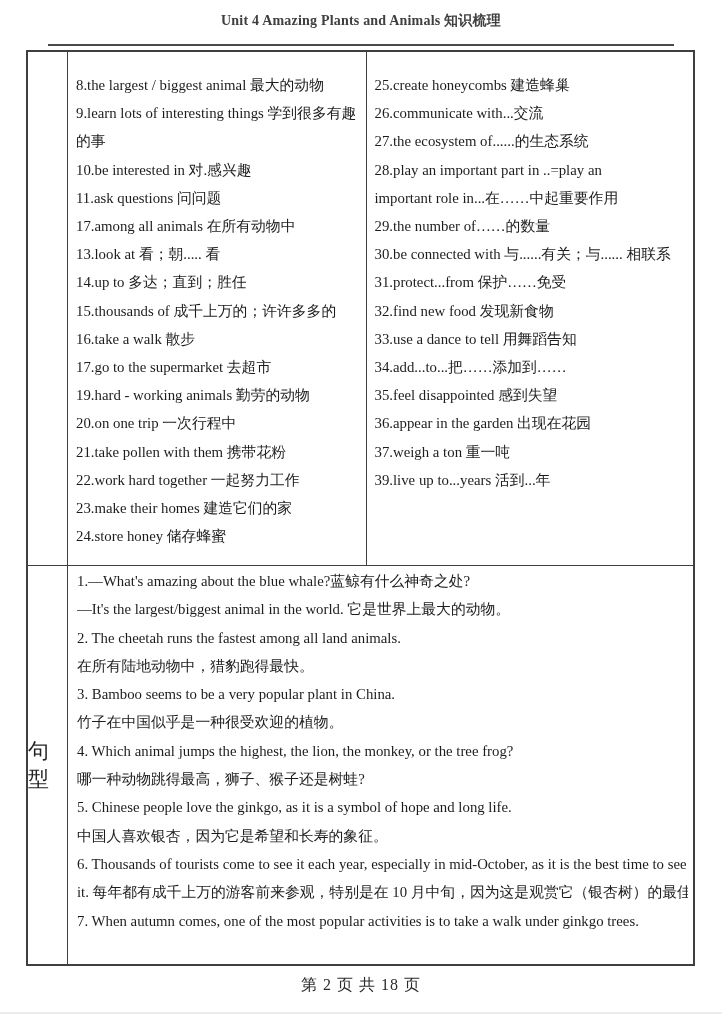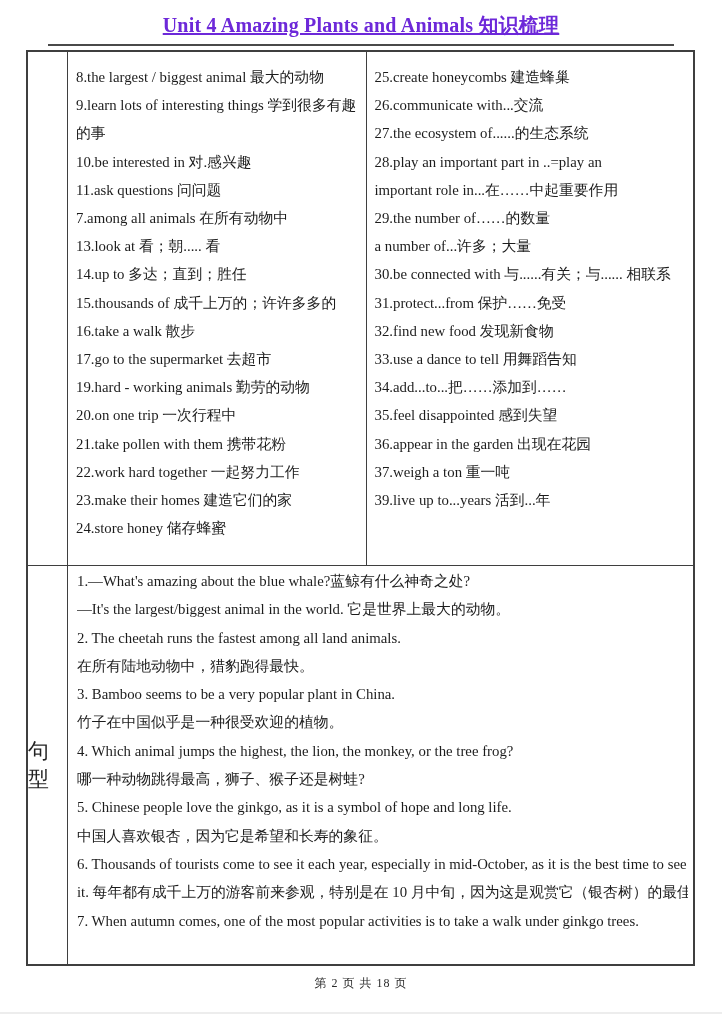--- a/index.html
+++ b/index.html
@@ -12,25 +12,24 @@
   .page {
     position: relative;
     width: 722px; height: 1024px;
     overflow: hidden;
     background: #ffffff;
   }
   .page-title {
     position: absolute;
     top: 12px; left: 0; width: 100%;
     text-align: center;
-    font-size: 20px;
+    font-size: 14px;
     font-weight: bold;
-    color: #6d28d9;
+    color: #404040;
     letter-spacing: 0.2px;
-    text-decoration: underline;
   }
   .header-rule {
     position: absolute;
     top: 44px; left: 48px;
     width: 626px; height: 2px;
     background: #4a4a4a;
   }
   .doc-table {
     position: absolute;
     top: 50px; left: 26px;
@@ -47,21 +46,21 @@
     flex: 0 0 40px; width: 40px;
     border-right: 1.5px solid #3f3f3f;
     display: flex;
     align-items: center;
     justify-content: center;
     font-size: 21px;
     color: #222222;
     letter-spacing: 1px;
   }
   .phrases-cell {
-    padding: 11px 3px 0 8px;
+    padding: 19px 3px 0 8px;
     overflow: hidden;
   }
   .phrases-left {
     flex: 0 0 298.5px; width: 298.5px;
     border-right: 1.5px solid #3f3f3f;
   }
   .phrases-right { flex: 1; }
   .sentences-cell {
     flex: 1;
     padding: 1px 5px 8px 9px;
@@ -76,21 +75,21 @@
   .sline {
     line-height: 28.3px;
     font-size: 14.8px;
     white-space: nowrap;
     overflow: hidden;
   }
   .page-footer {
     position: absolute;
     top: 975px; left: 0; width: 100%;
     text-align: center;
-    font-size: 12px;
+    font-size: 16px;
     color: #2a2a2a;
     letter-spacing: 1px;
   }
   .bottom-rule {
     position: absolute;
     top: 1012px; left: 0;
     width: 722px; height: 2px;
     background: #ededed;
   }
 </style>
@@ -106,41 +105,40 @@
   <div class="doc-table">
 
     <div class="row row-phrases">
       <div class="label-col"></div>
       <div class="phrases-cell phrases-left">
           <div class="pline">8.the largest / biggest animal  最大的动物</div>
           <div class="pline">9.learn lots of interesting things  学到很多有趣</div>
           <div class="pline">的事</div>
           <div class="pline">10.be interested in  对.感兴趣</div>
           <div class="pline">11.ask questions  问问题</div>
-          <div class="pline">7.among all animals  在所有动物中</div>
+          <div class="pline">17.among all animals  在所有动物中</div>
           <div class="pline">13.look at 看；朝.....  看</div>
           <div class="pline">14.up to  多达；直到；胜任</div>
           <div class="pline">15.thousands of 成千上万的；许许多多的</div>
           <div class="pline">16.take a walk  散步</div>
           <div class="pline">17.go to the supermarket  去超市</div>
           <div class="pline">19.hard - working animals  勤劳的动物</div>
           <div class="pline">20.on one trip  一次行程中</div>
           <div class="pline">21.take pollen with them  携带花粉</div>
           <div class="pline">22.work hard together 一起努力工作</div>
           <div class="pline">23.make their homes 建造它们的家</div>
           <div class="pline">24.store honey  储存蜂蜜</div>
         </div>
       <div class="phrases-cell phrases-right">
           <div class="pline">25.create honeycombs  建造蜂巢</div>
           <div class="pline">26.communicate with...交流</div>
           <div class="pline">27.the ecosystem of......的生态系统</div>
           <div class="pline">28.play an important part in ..=play an</div>
           <div class="pline">important role in...在……中起重要作用</div>
           <div class="pline">29.the number of……的数量</div>
-          <div class="pline">a number of...许多；大量</div>
           <div class="pline">30.be connected with 与......有关；与......  相联系</div>
           <div class="pline">31.protect...from  保护……免受</div>
           <div class="pline">32.find new food  发现新食物</div>
           <div class="pline">33.use a dance to tell 用舞蹈告知</div>
           <div class="pline">34.add...to...把……添加到……</div>
           <div class="pline">35.feel disappointed  感到失望</div>
           <div class="pline">36.appear in the garden  出现在花园</div>
           <div class="pline">37.weigh a ton  重一吨</div>
           <div class="pline">39.live up to...years  活到...年</div>
         </div>

